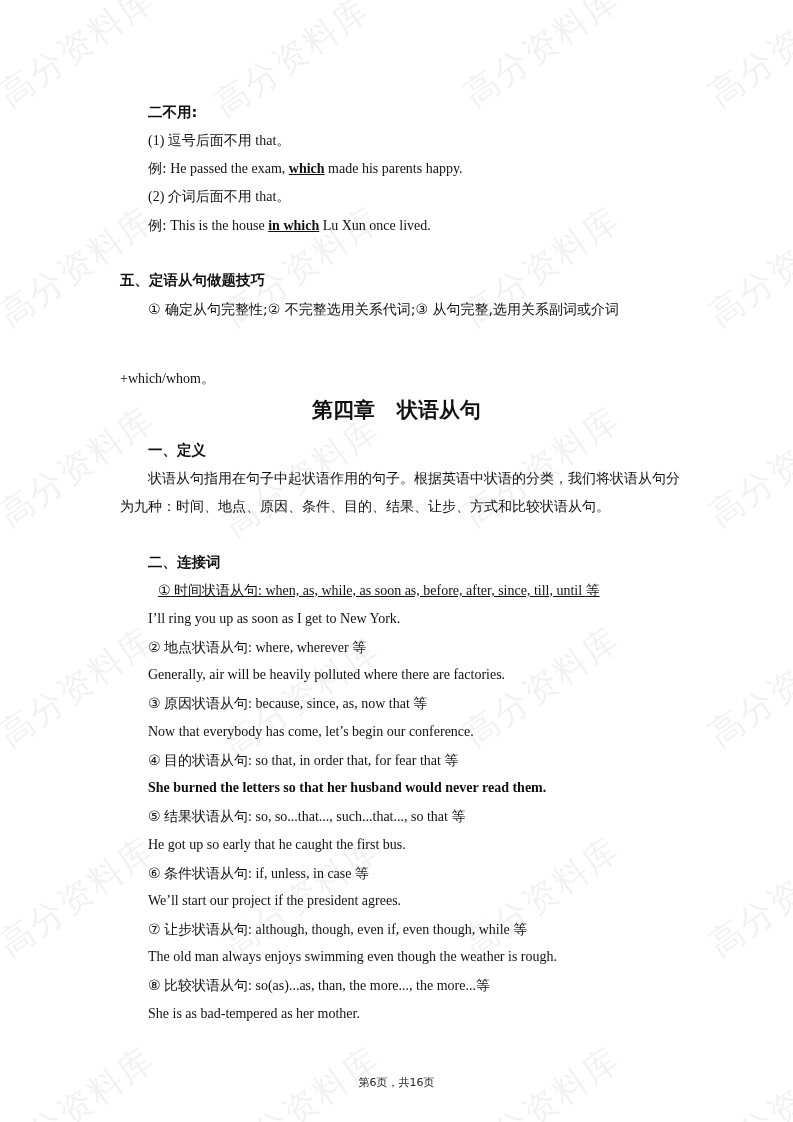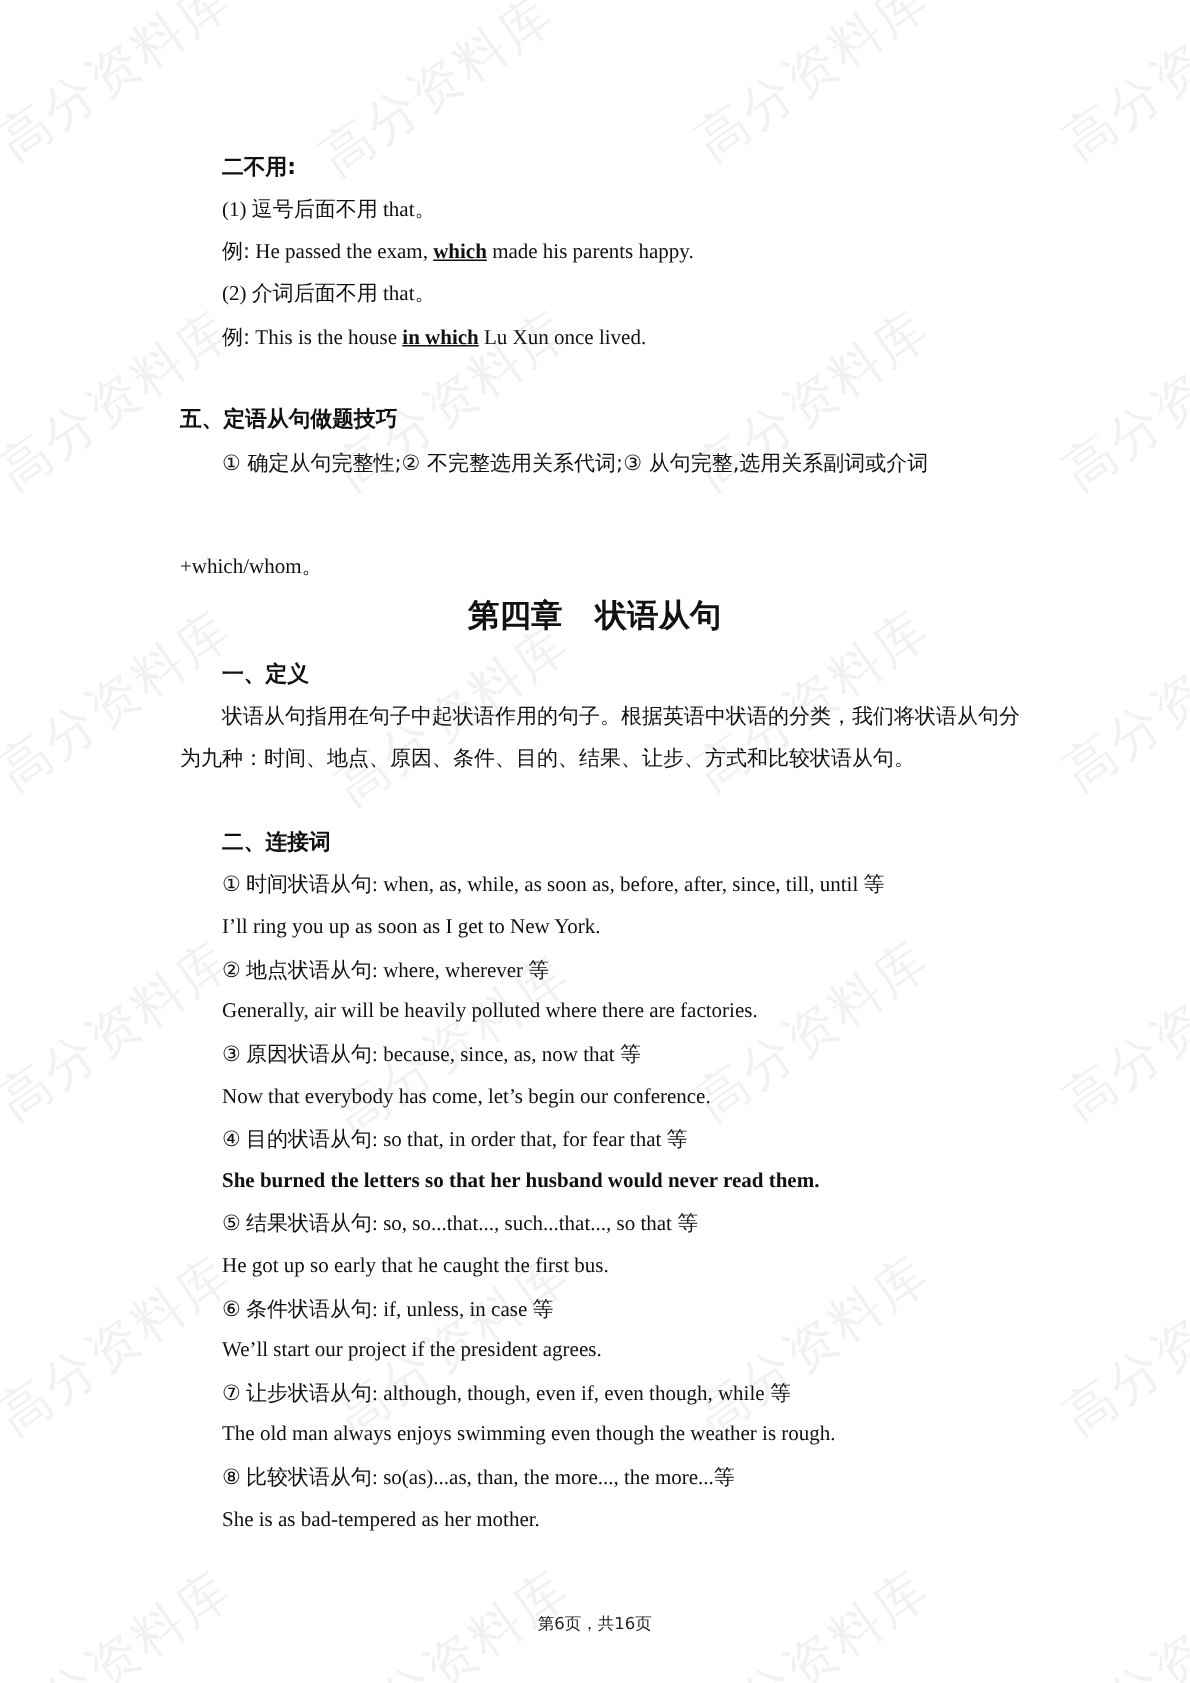--- a/index.html
+++ b/index.html
@@ -83,21 +83,21 @@
 
 <div>
   <div class="line h" style="left:148px;top:441px;">一、定义</div>
   <div class="line cn" style="left:148px;top:469px;">状语从句指用在句子中起状语作用的句子。根据英语中状语的分类，我们将状语从句分</div>
   <div class="line cn" style="left:120px;top:497px;text-align:center;">为九种：时间、地点、原因、条件、目的、结果、让步、方式和比较状语从句。</div>
 </div>
 
 <div>
   <div class="line h" style="left:148px;top:553px;">二、连接词</div>
 
-  <div class="line" style="left:148px;top:581px;">
+  <div class="line" style="left:158px;top:581px;text-decoration:underline;">
     <span class="cn">①</span>
     <span class="cn">时间状语从句</span><span class="en">: when, as, while, as soon as, before, after, since, till, until </span><span class="cn">等</span>
   </div>
   <div class="line en" style="left:148px;top:610px;">I’ll ring you up as soon as I get to New York.</div>
 
   <div class="line" style="left:148px;top:638px;">
     <span class="cn">②</span>
     <span class="cn">地点状语从句</span><span class="en">: where, wherever </span><span class="cn">等</span>
   </div>
   <div class="line en" style="left:148px;top:666px;">Generally, air will be heavily polluted where there are factories.</div>

